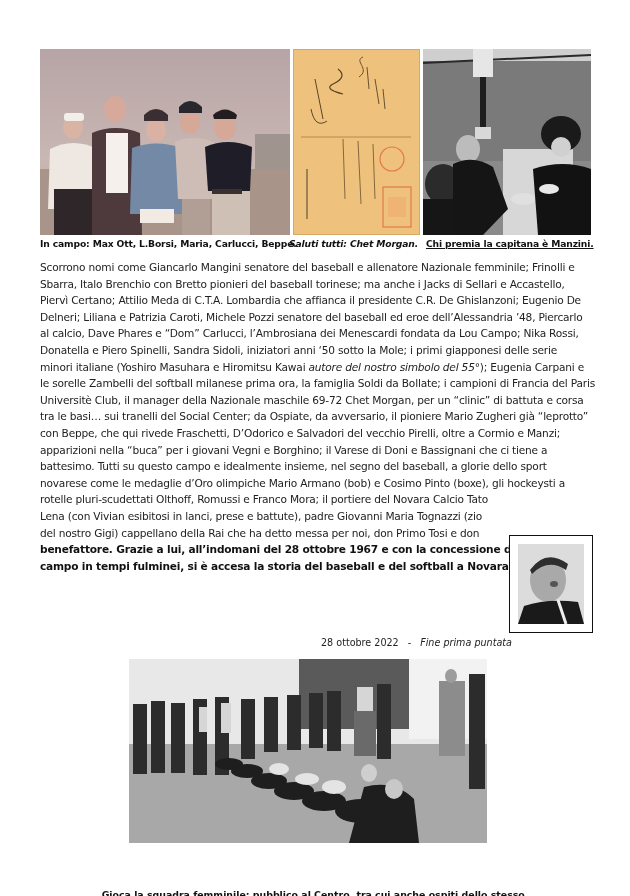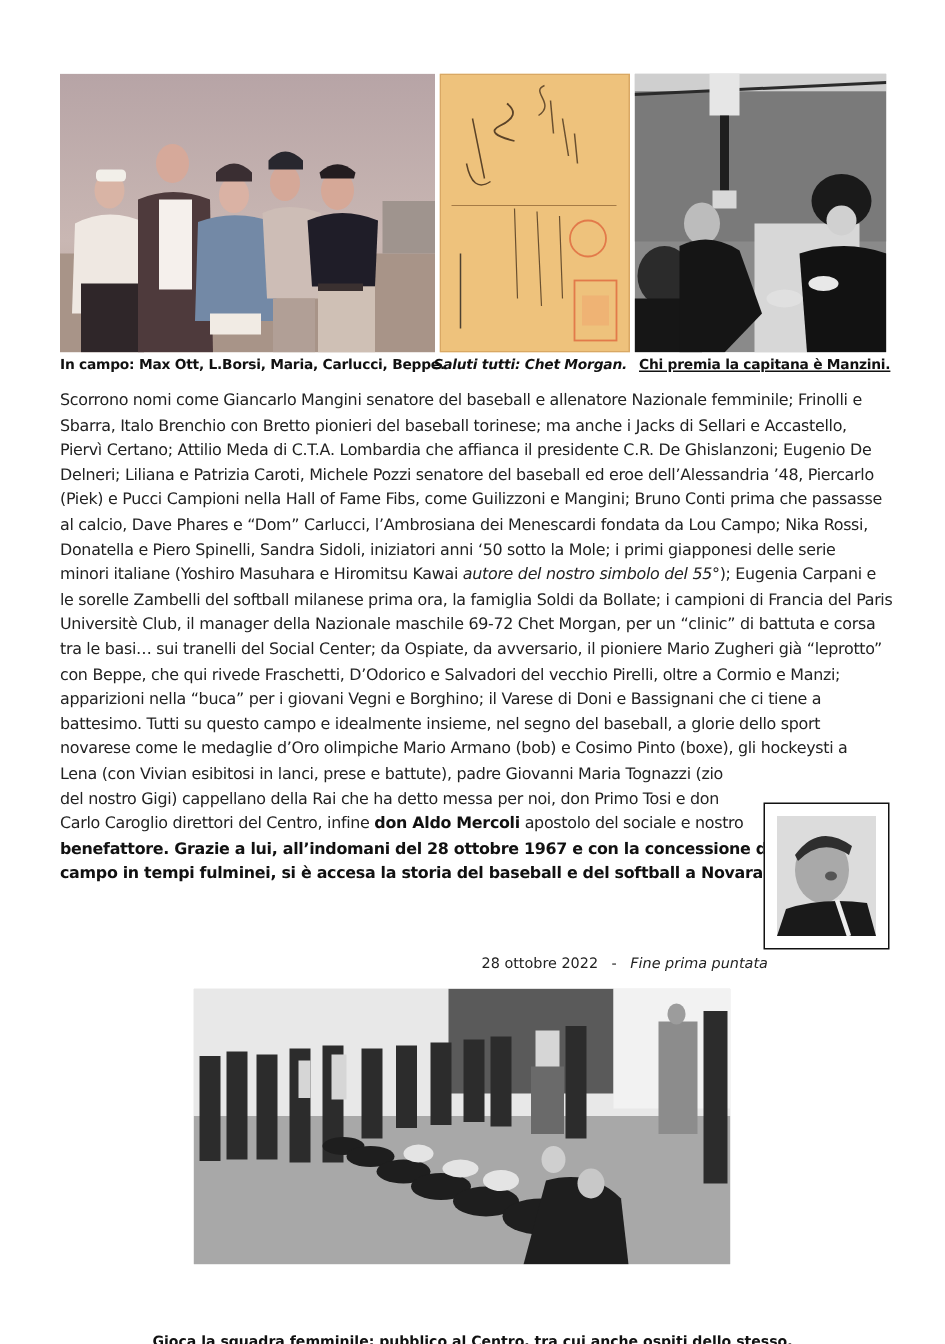--- a/index.html
+++ b/index.html
@@ -108,34 +108,33 @@
 
 <div class="caption" style="left:40px;">In campo: Max Ott, L.Borsi, Maria, Carlucci, Beppe.</div>
 <div class="caption italic" style="left:289px;">Saluti tutti: Chet Morgan.</div>
 <div class="caption" style="left:426px;text-decoration:underline;">Chi premia la capitana è Manzini.</div>
 
 <div class="body-text">
   <span class="line">Scorrono nomi come Giancarlo Mangini senatore del baseball e allenatore Nazionale femminile; Frinolli e</span>
   <span class="line">Sbarra, Italo Brenchio con Bretto pionieri del baseball torinese; ma anche i Jacks di Sellari e Accastello,</span>
   <span class="line">Piervì Certano; Attilio Meda di C.T.A. Lombardia che affianca il presidente C.R. De Ghislanzoni; Eugenio De</span>
   <span class="line">Delneri; Liliana e Patrizia Caroti, Michele Pozzi senatore del baseball ed eroe dell’Alessandria ’48, Piercarlo</span>
-  <span class="line">(Piek) e Pucci Campioni nella Hall of Fame Fibs, come Guilizzoni e Mangini; Bruno Conti prima che passasse</span>
   <span class="line">al calcio, Dave Phares e “Dom” Carlucci, l’Ambrosiana dei Menescardi fondata da Lou Campo; Nika Rossi,</span>
   <span class="line">Donatella e Piero Spinelli, Sandra Sidoli, iniziatori anni ‘50 sotto la Mole; i primi giapponesi delle serie</span>
   <span class="line"><span>minori italiane (Yoshiro Masuhara e Hiromitsu Kawai </span><i>autore del nostro simbolo del 55°</i><span>); Eugenia Carpani e</span></span>
   <span class="line">le sorelle Zambelli del softball milanese prima ora, la famiglia Soldi da Bollate; i campioni di Francia del Paris</span>
   <span class="line">Universitè Club, il manager della Nazionale maschile 69-72 Chet Morgan, per un “clinic” di battuta e corsa</span>
   <span class="line">tra le basi… sui tranelli del Social Center; da Ospiate, da avversario, il pioniere Mario Zugheri già “leprotto”</span>
   <span class="line">con Beppe, che qui rivede Fraschetti, D’Odorico e Salvadori del vecchio Pirelli, oltre a Cormio e Manzi;</span>
   <span class="line">apparizioni nella “buca” per i giovani Vegni e Borghino; il Varese di Doni e Bassignani che ci tiene a</span>
   <span class="line">battesimo. Tutti su questo campo e idealmente insieme, nel segno del baseball, a glorie dello sport</span>
   <span class="line">novarese come le medaglie d’Oro olimpiche Mario Armano (bob) e Cosimo Pinto (boxe), gli hockeysti a</span>
+  <span class="line">rotelle pluri-scudettati Olthoff, Romussi e Franco Mora; il portiere del Novara Calcio Tato</span>
   <span class="line">Lena (con Vivian esibitosi in lanci, prese e battute), padre Giovanni Maria Tognazzi (zio</span>
   <span class="line">del nostro Gigi) cappellano della Rai che ha detto messa per noi, don Primo Tosi e don</span>
-  <span class="line"><span>Carlo Caroglio direttori del Centro, infine </span><b>don Aldo Mercoli</b><span> apostolo del sociale e nostro</span></span>
   <span class="line"><b>benefattore. Grazie a lui, all’indomani del 28 ottobre 1967 e con la concessione del</b></span>
   <span class="line"><b>campo in tempi fulminei, si è accesa la storia del baseball e del softball a Novara.</b></span>
 </div>
 
 <div class="portrait-box">
   <div style="position:absolute; left:8px; top:8px; width:66px; height:80px; overflow:hidden;">
     <svg width="66" height="80" viewBox="0 0 66 80">
       <rect width="66" height="80" fill="#dcdcdc"></rect>
       <ellipse cx="30" cy="36" rx="18" ry="22" fill="#a9a9a9"></ellipse>
       <path d="M12 26 Q 28 4 50 20 L 48 26 Q 30 14 14 30 Z" fill="#2e2e2e"></path>

